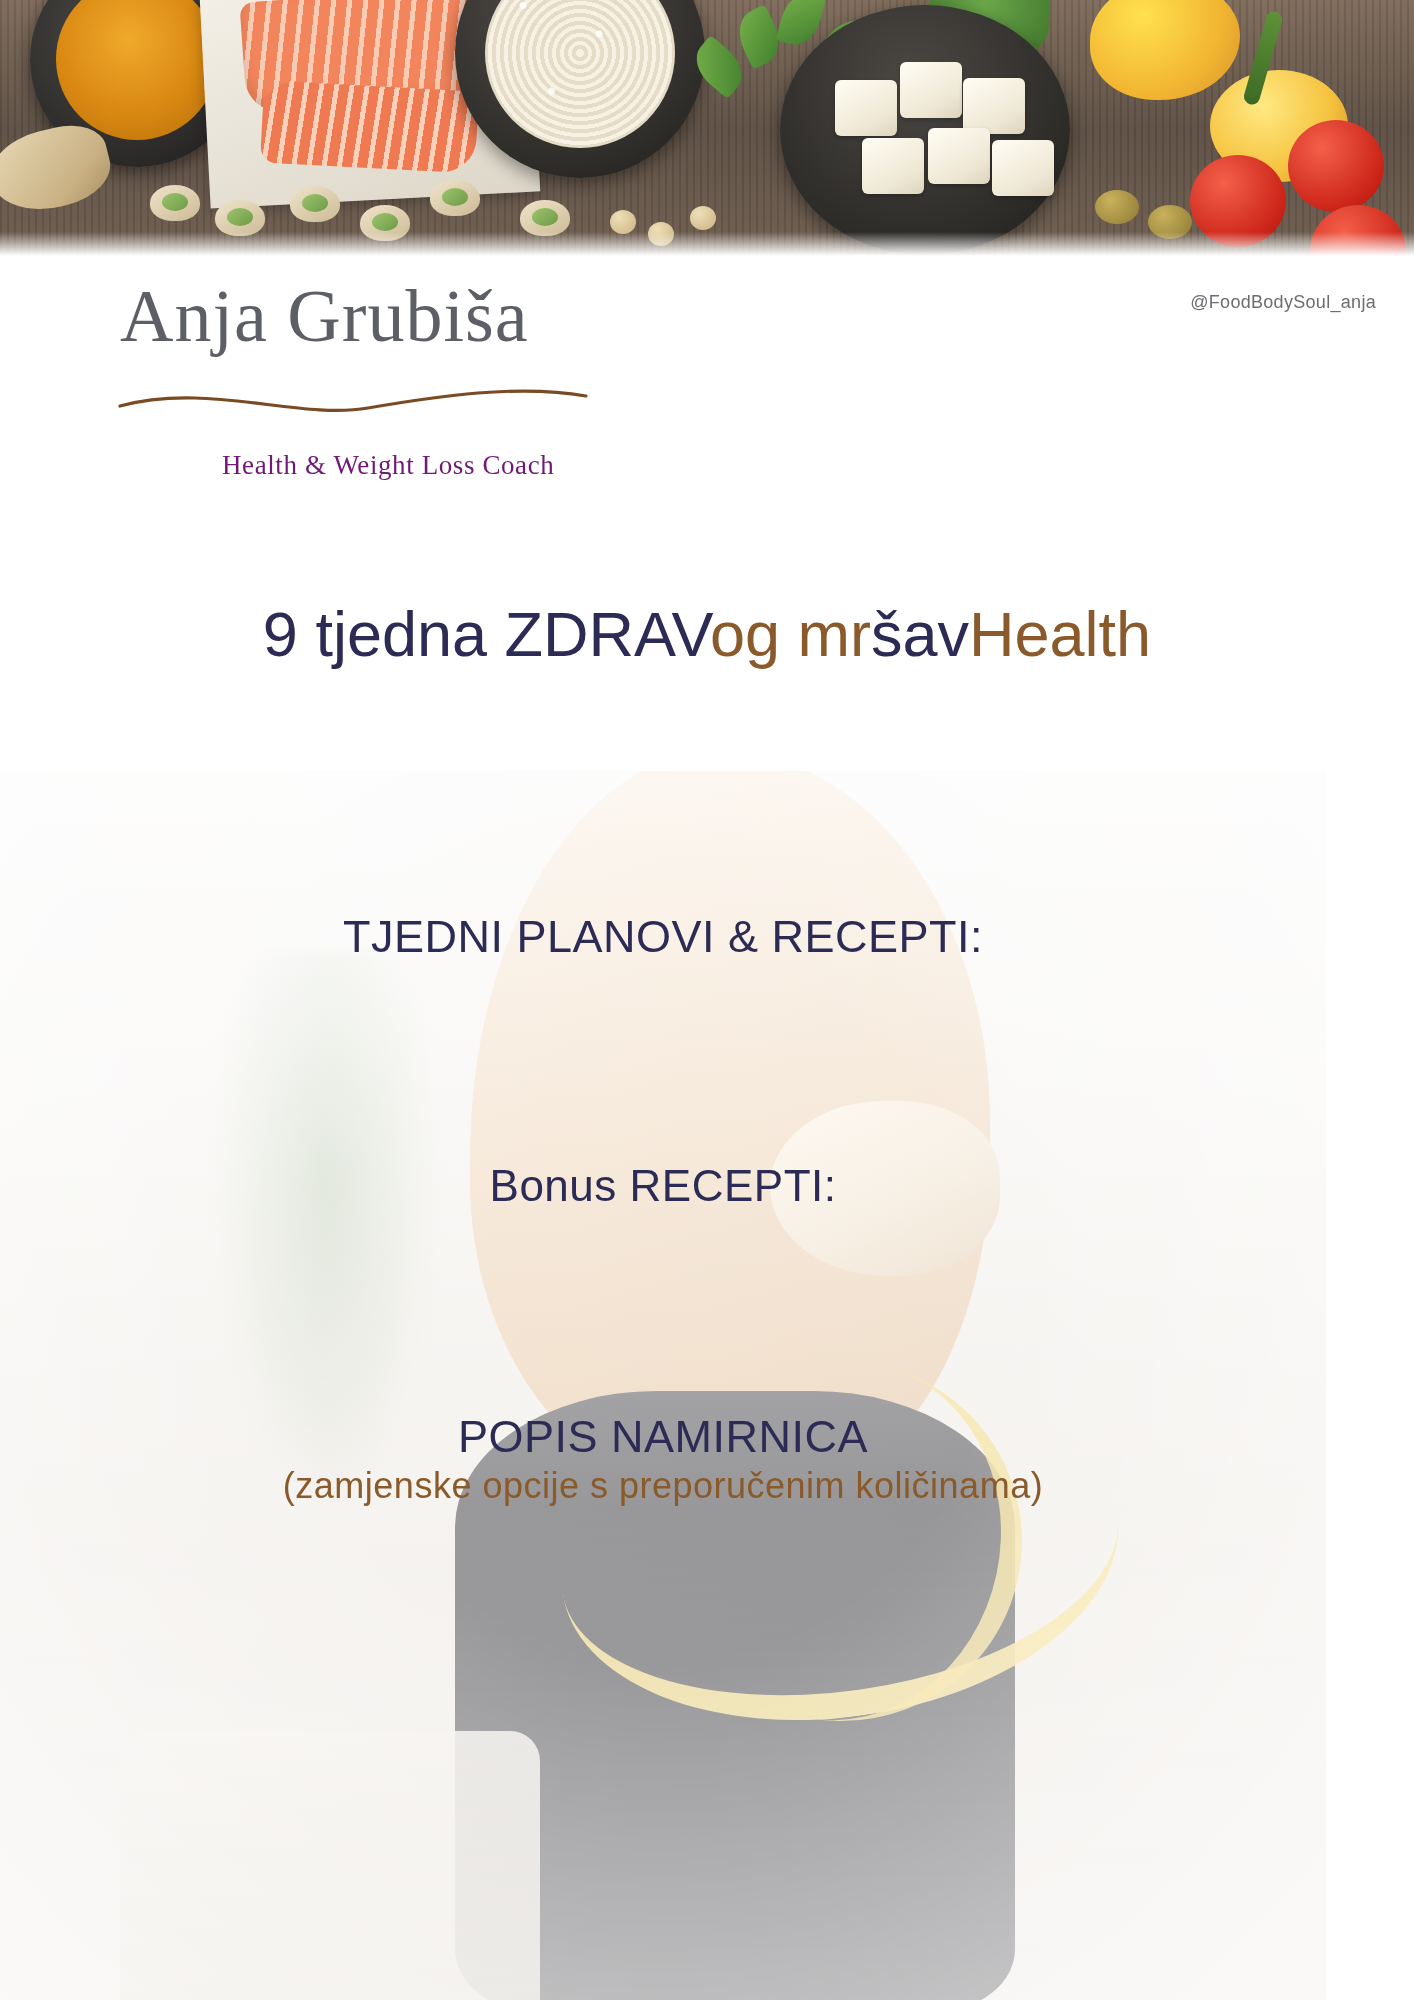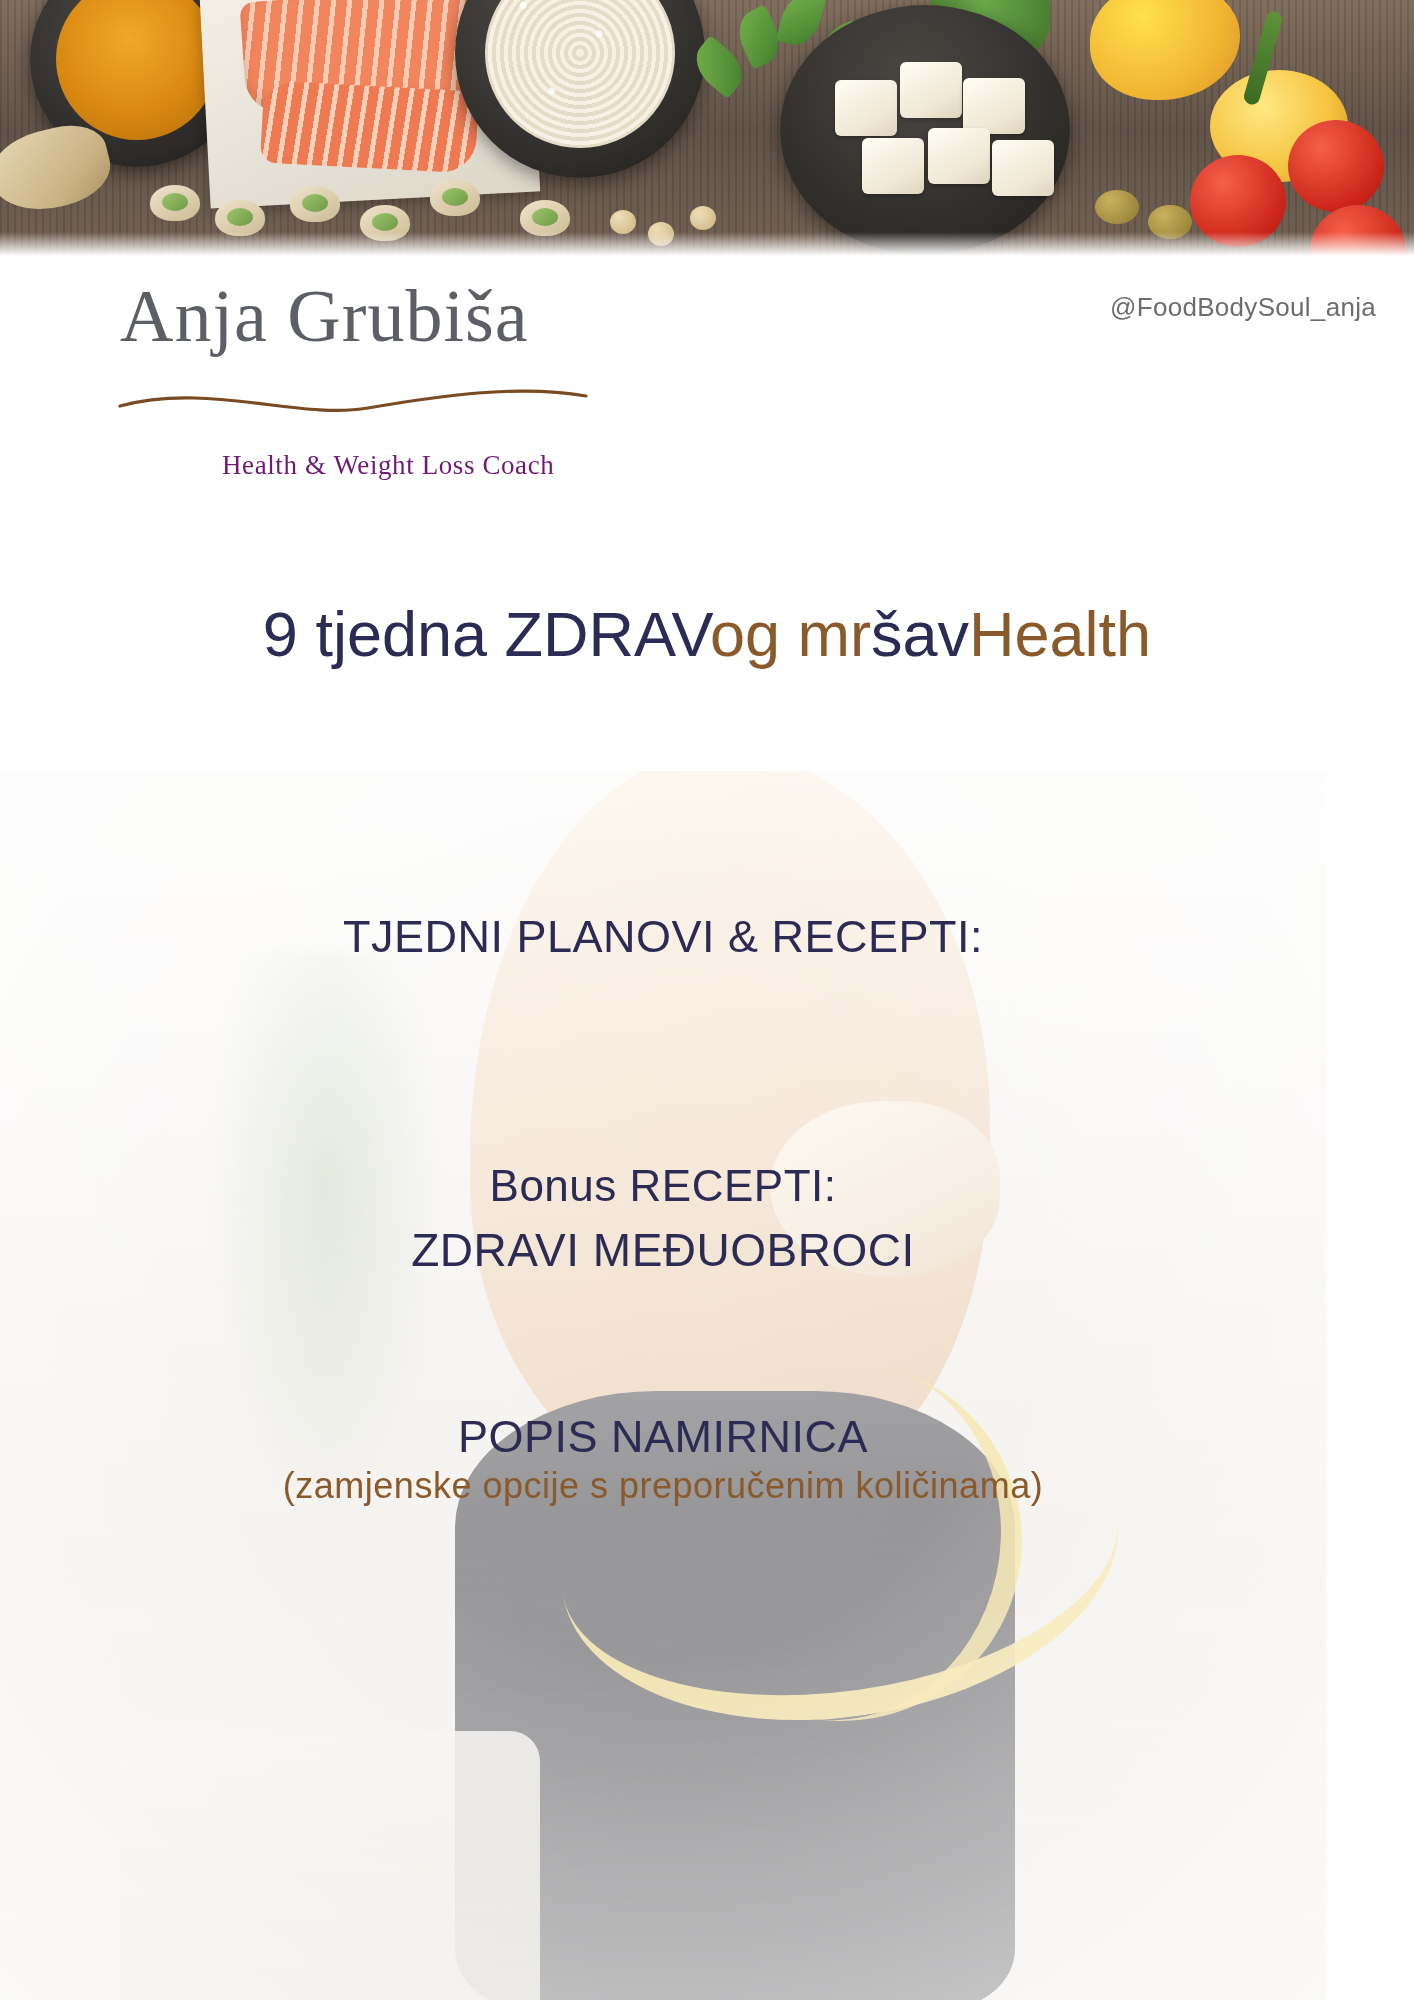--- a/index.html
+++ b/index.html
@@ -167,21 +167,21 @@
   .header {
     position: absolute;
     left: 0; top: 258px;
     width: 1414px; height: 513px;
     background: #ffffff;
   }
   .handle {
     position: absolute;
     right: 38px; top: 34px;
     font-family: "Liberation Sans", sans-serif;
-    font-size: 26px;
+    font-size: 18px;
     color: #6d6c71;
     letter-spacing: .3px;
   }
   .brand-name {
     position: absolute;
     left: 120px; top: 16px;
     font-family: "Liberation Serif", serif;
     font-size: 74px;
     color: #5d5f66;
     letter-spacing: 1px;
@@ -397,21 +397,20 @@
   </div>
 
   <div class="blocks">
 
     <div class="blk" style="top:140px;">
       <div class="line-navy b1-l1">TJEDNI PLANOVI &amp; RECEPTI:</div>
     </div>
 
     <div class="blk" style="top:390px;">
       <div class="line-navy b2-l1">Bonus RECEPTI:</div>
-      <div class="line-navy b2-l2">ZDRAVI MEĐUOBROCI</div>
     </div>
 
     <div class="blk" style="top:640px;">
       <div class="line-navy b3-l1">POPIS NAMIRNICA</div>
       <div class="line-brown b3-l2">(zamjenske opcije s preporučenim količinama)</div>
     </div>
 
   </div>
 </div>
 

